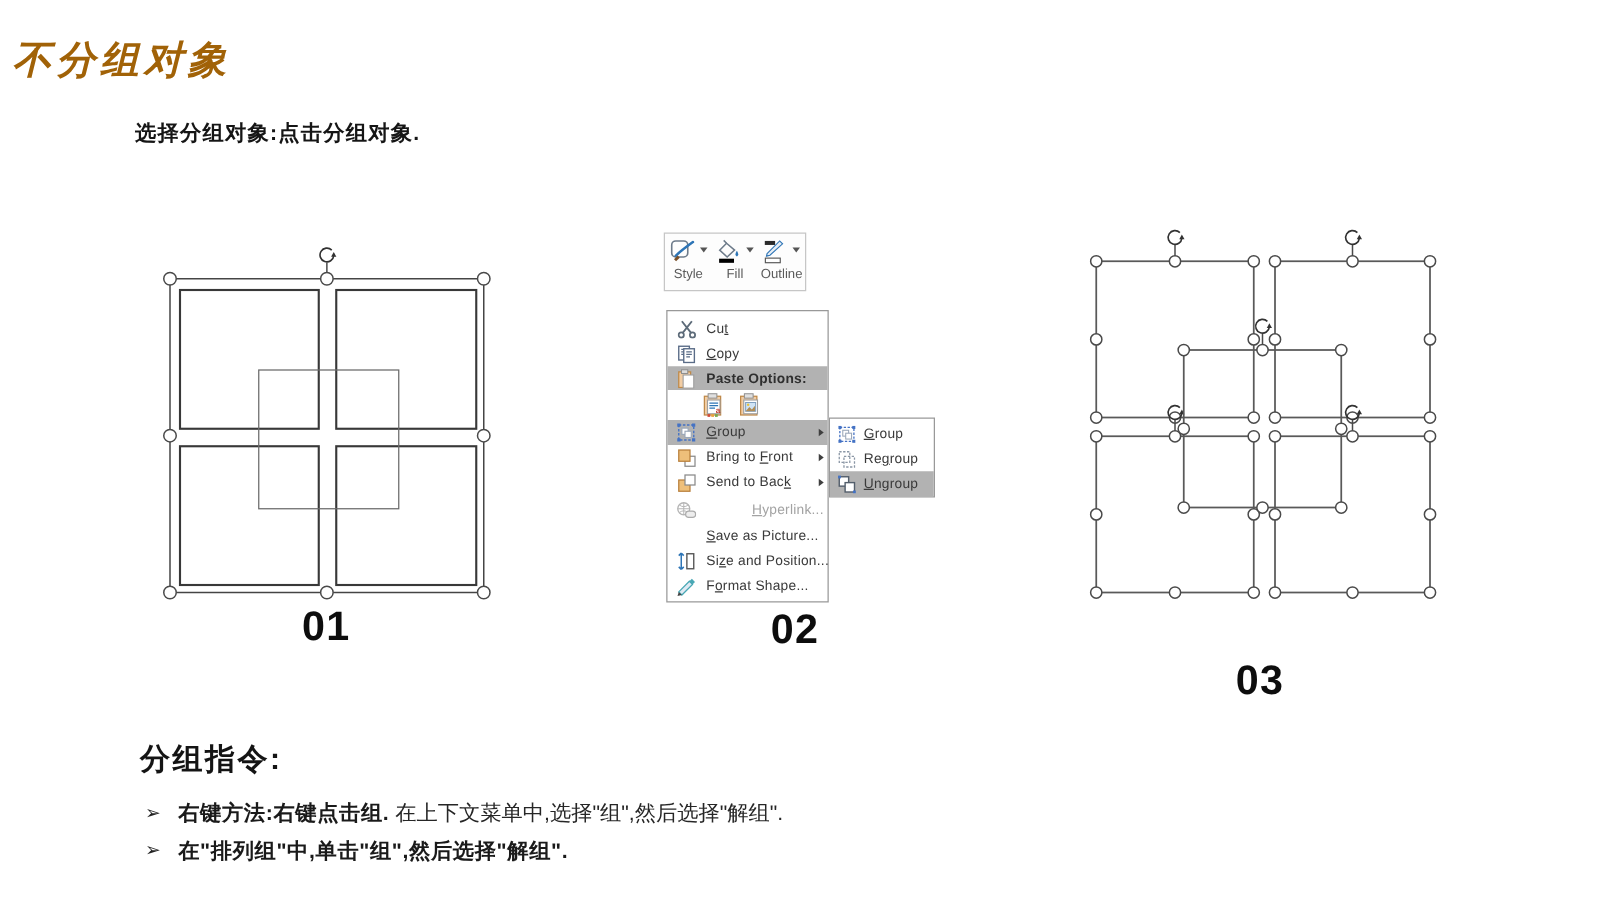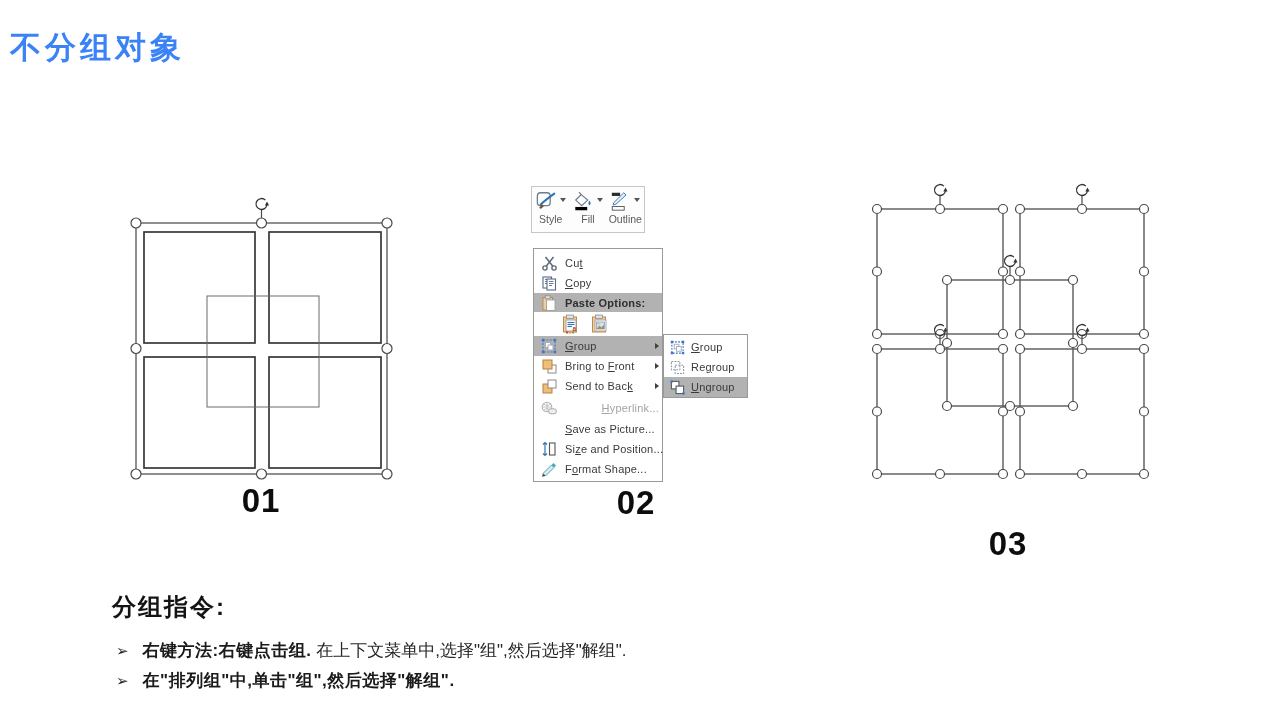--- a/index.html
+++ b/index.html
@@ -3,21 +3,21 @@
 <meta charset="utf-8">
 <style>
   * { margin:0; padding:0; box-sizing:border-box; }
   html,body { background:#888; }
   .slide {
     position:relative; width:1280px; height:720px; background:#ffffff;
     overflow:hidden; font-family:"Liberation Sans", sans-serif;
   }
   .title {
     position:absolute; left:10px; top:27px; font-size:31px; font-weight:bold;
-    letter-spacing:4px; color:#3b82f6;
+    letter-spacing:4px; color:#a16207;font-style:italic;
   }
   .subtitle {
     position:absolute; left:108px; top:95px; font-size:17px; font-weight:bold;
     letter-spacing:1px; color:#151515;
   }
   .fig { position:absolute; }
   .step-label {
     position:absolute; width:90px; text-align:center; font-size:33px;
     font-weight:bold; color:#0d0d0d; letter-spacing:1px;
   }
@@ -65,20 +65,21 @@
   .bullet-char { font-size:15px; margin-right:14px; margin-left:4px; color:#222; line-height:24px; }
   .b-bold { font-weight:bold; letter-spacing:0.5px; }
   .b-rest { font-weight:normal; color:#262626; }
 </style>
 </head>
 <body>
 
 <div class="slide">
 
   <div class="title">不分组对象</div>
+  <div class="subtitle">选择分组对象:点击分组对象.</div>
 
   <svg id="fig01" class="fig" style="left:125px; top:183px;" width="270" height="302" viewBox="0 0 270 302">
       <rect x="19" y="49" width="111" height="111" fill="none" stroke="#383838" stroke-width="1.7"></rect>
       <rect x="144" y="49" width="112" height="111" fill="none" stroke="#383838" stroke-width="1.7"></rect>
       <rect x="19" y="174" width="111" height="111" fill="none" stroke="#383838" stroke-width="1.7"></rect>
       <rect x="144" y="174" width="112" height="111" fill="none" stroke="#383838" stroke-width="1.7"></rect>
       <rect x="82" y="113" width="112" height="111" fill="none" stroke="#6a6a6a" stroke-width="1"></rect>
       <g>
         <rect x="11" y="40" width="251" height="251" fill="none" stroke="#454545" stroke-width="1.2"></rect>
         <line x1="136.5" y1="27" x2="136.5" y2="40" stroke="#4a4a4a" stroke-width="1.2"></line>

